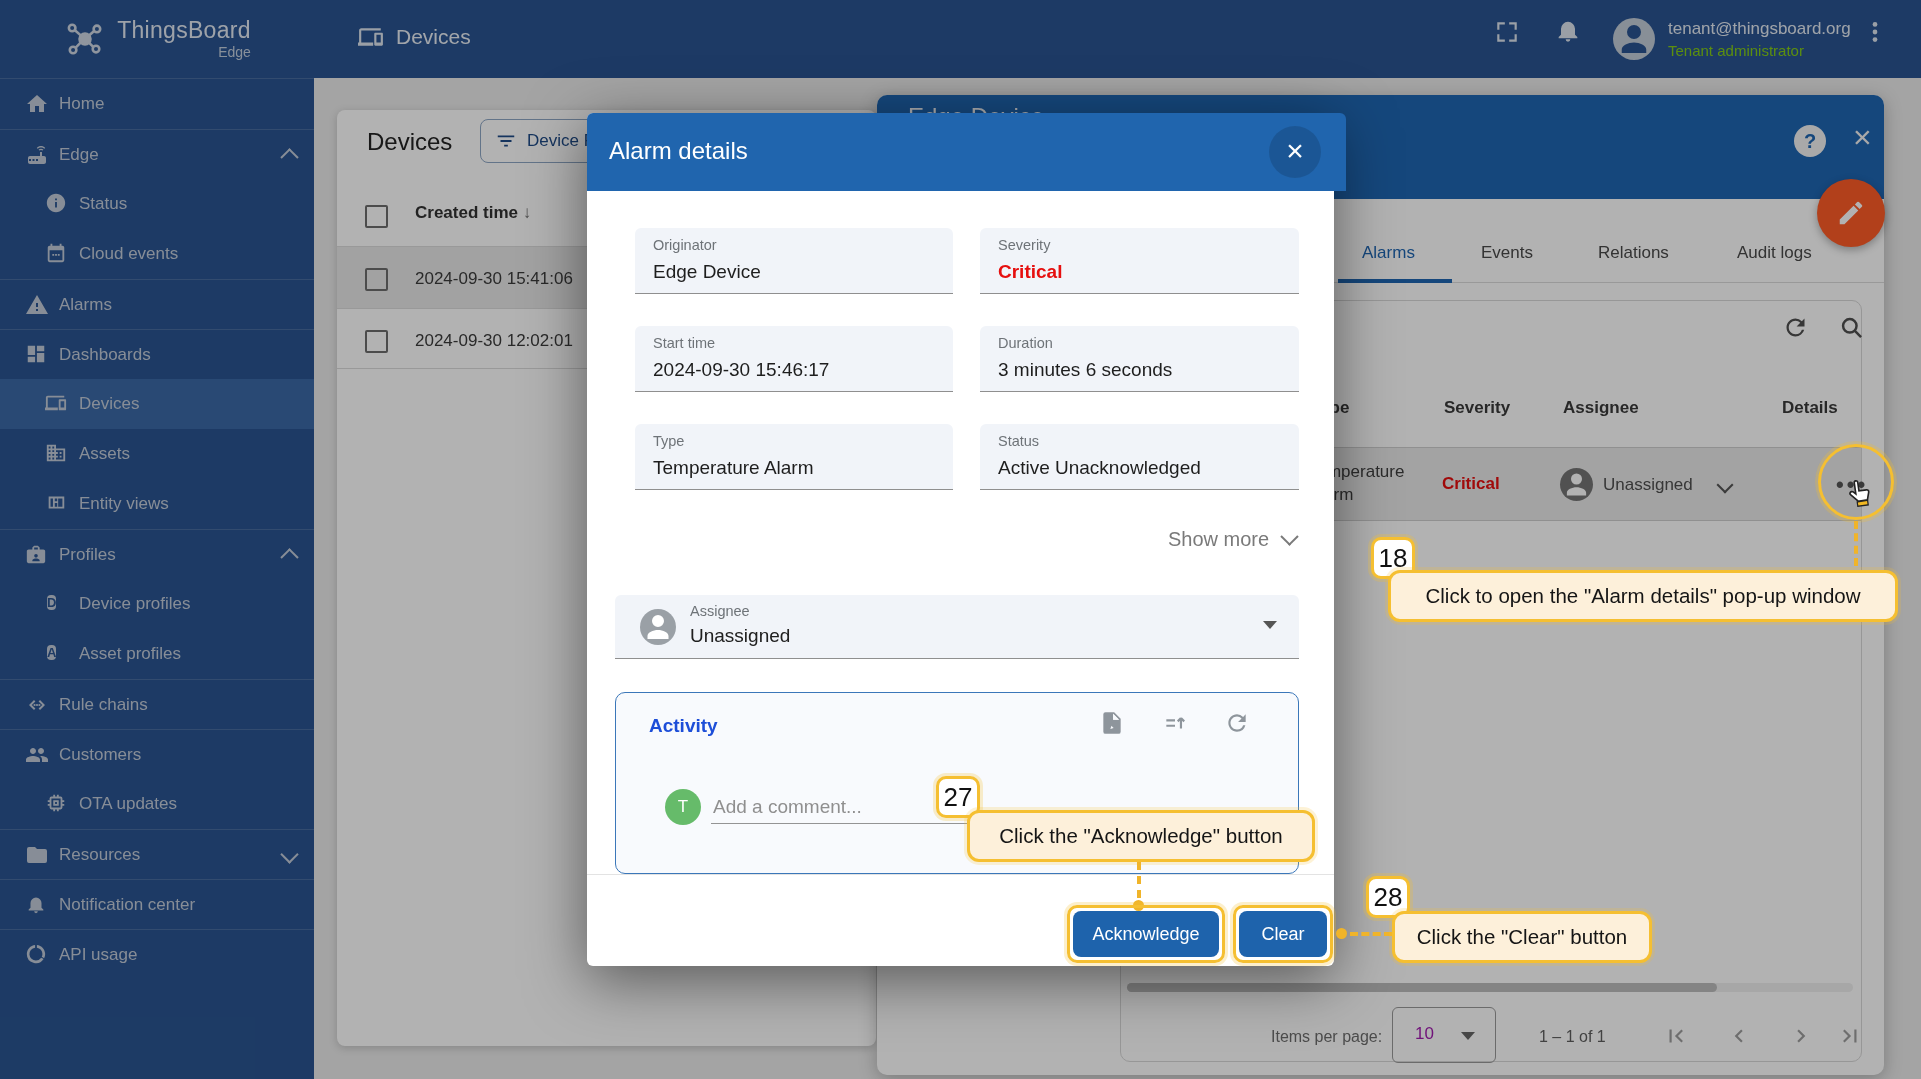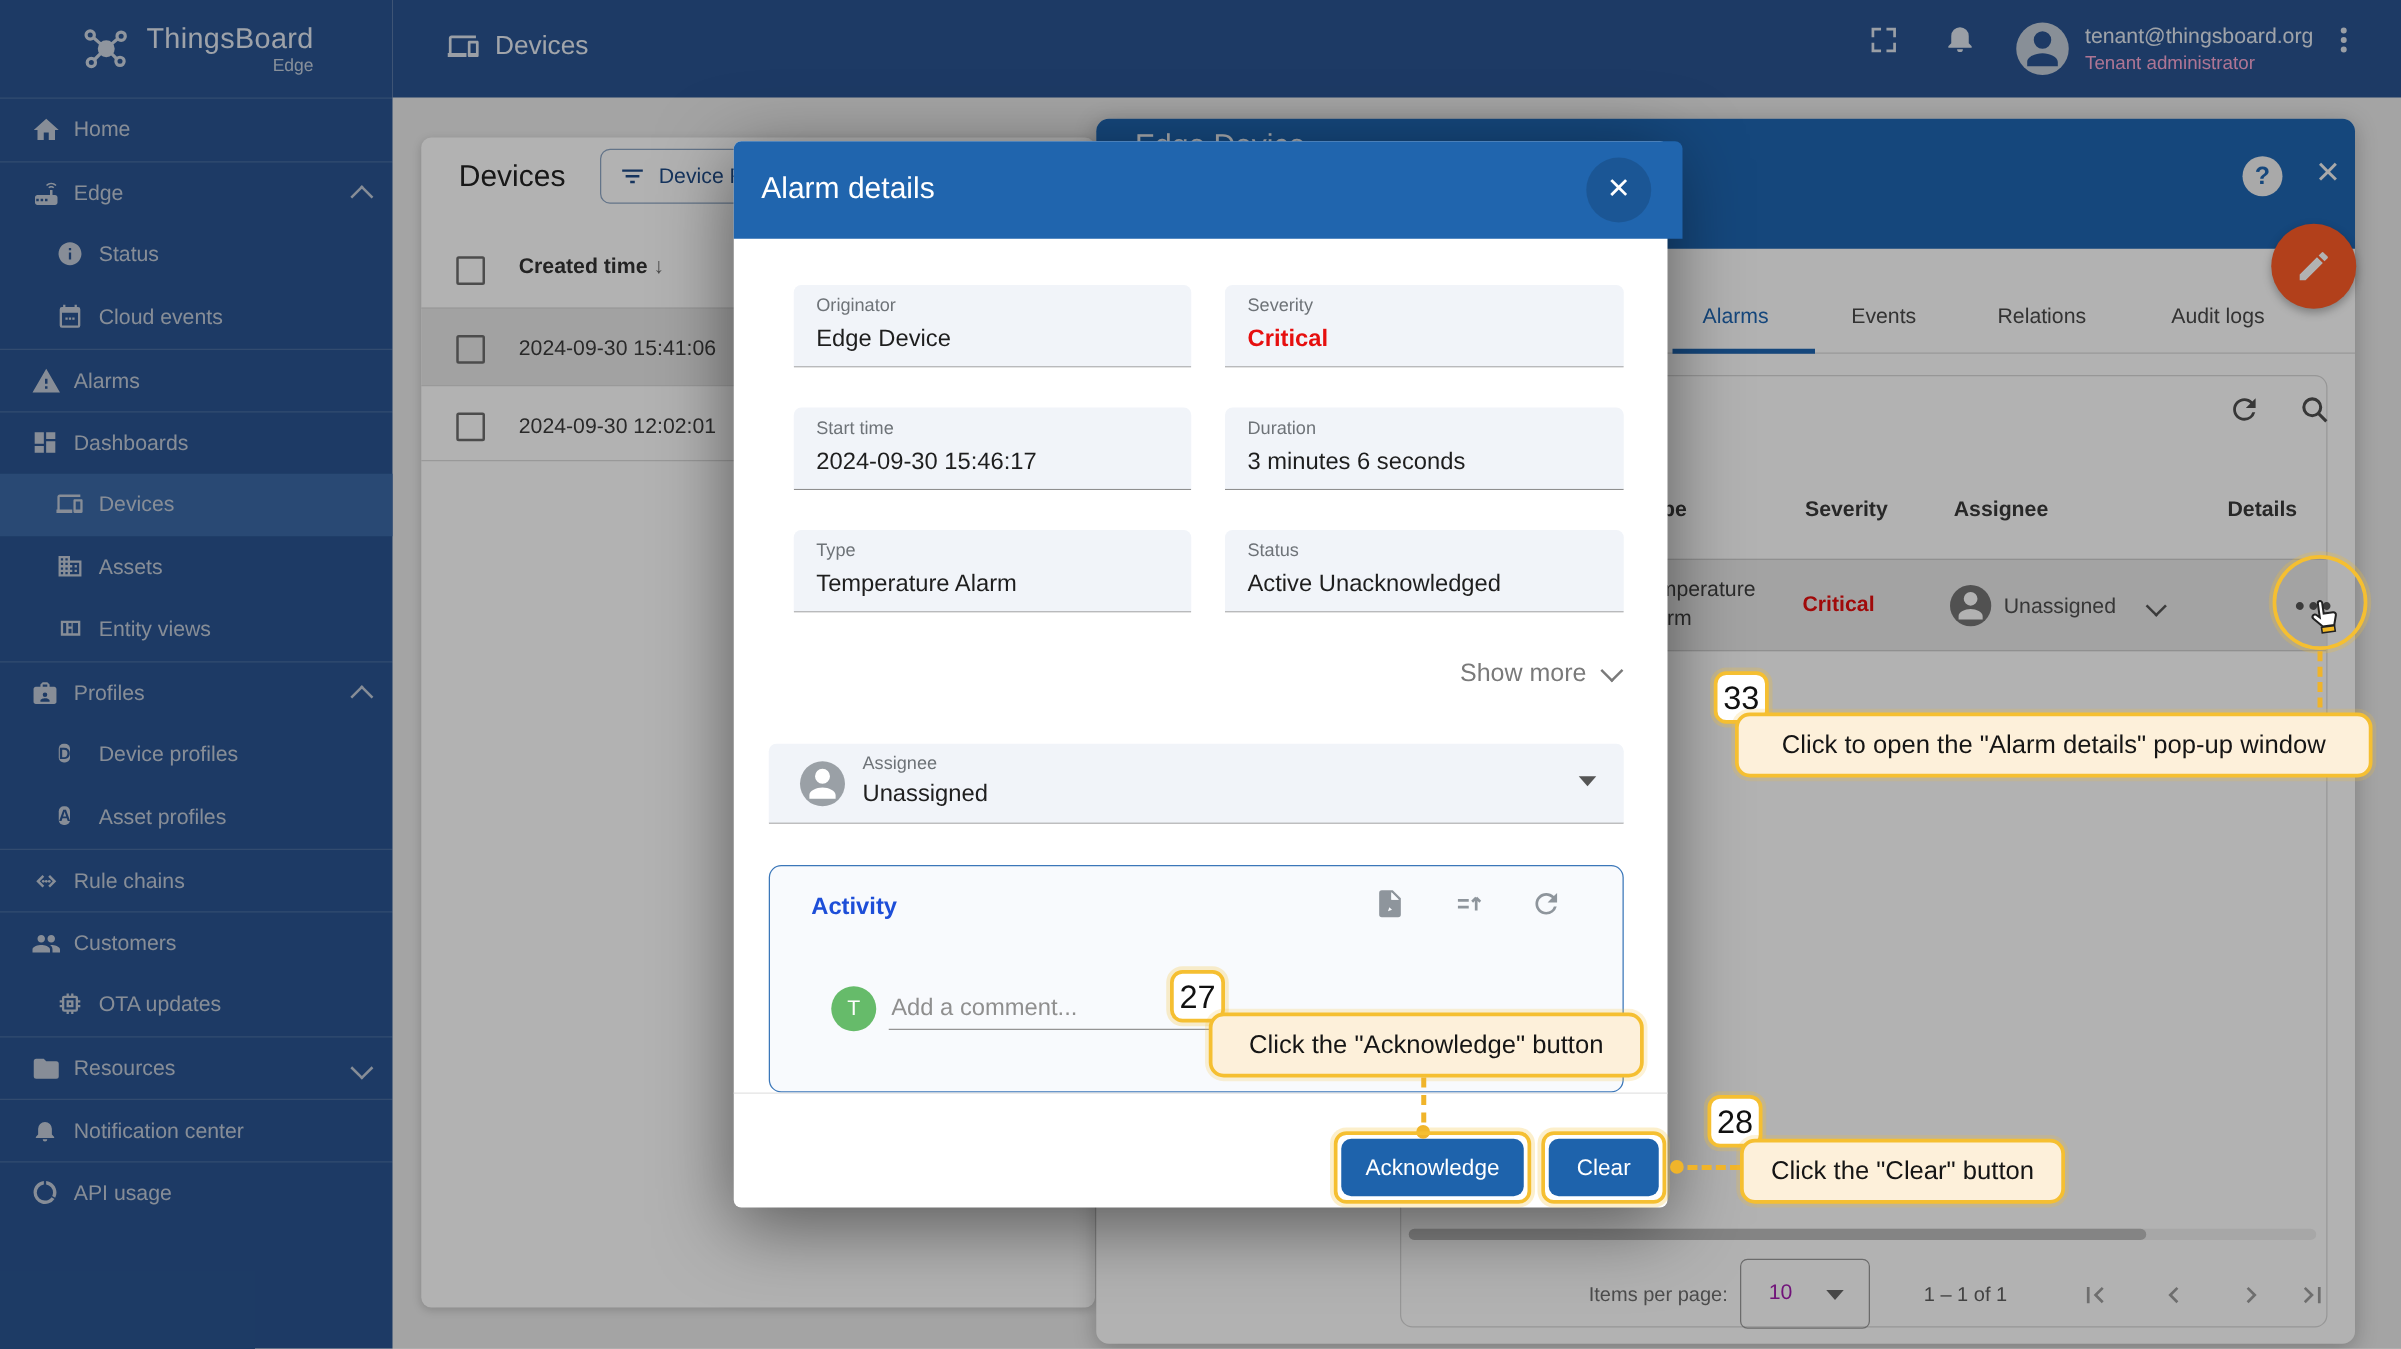--- a/index.html
+++ b/index.html
@@ -25,21 +25,21 @@
              font-size:13px;font-weight:bold;text-align:center;line-height:19px;}
   .chev{margin-left:auto;margin-right:18px;width:11px;height:11px;border-right:2.5px solid #c2cbd8;border-bottom:2.5px solid #c2cbd8;}
   .chev.up{transform:rotate(-135deg) translate(-2px,-2px);}
   .chev.down{transform:rotate(45deg);}
   
   .appbar{position:absolute;left:314px;top:0;width:1607px;height:78px;background:#2a5491;color:#e8edf4;z-index:1;}
   .appbar .title{position:absolute;left:44px;top:24px;font-size:21px;display:flex;align-items:center;gap:12px;}
   .hicon{color:#dde4ee;}
   .hicon svg{fill:currentColor;}
   .user-email{position:absolute;left:1354px;top:19px;font-size:17px;color:#e4eaf2;}
-  .user-role{position:absolute;left:1354px;top:42px;font-size:15px;color:#f9a8d4;}
+  .user-role{position:absolute;left:1354px;top:42px;font-size:15px;color:#84cc16;}
   
   .content-bg{position:absolute;left:314px;top:78px;width:1607px;height:1001px;background:#ebebeb;}
   .card{background:#fff;border-radius:8px;box-shadow:0 2px 8px rgba(0,0,0,.18);}
   .dev-card{position:absolute;left:337px;top:110px;width:539px;height:936px;}
   .dev-title{position:absolute;left:30px;top:18px;font-size:24px;font-weight:500;color:#232323;}
   .filter-btn{position:absolute;left:143px;top:9px;width:176px;height:44px;border:1px solid #8ea6c4;border-radius:8px;
               display:flex;align-items:center;gap:10px;padding-left:14px;box-sizing:border-box;color:#1f4b87;
               font-size:17px;font-weight:500;white-space:nowrap;overflow:hidden;}
   .cb{width:19px;height:19px;border:2px solid #6e6e6e;border-radius:2px;}
   .dev-head{position:absolute;left:0;top:85px;width:100%;height:51px;}
@@ -513,21 +513,21 @@
   </div>
 
   <div class="ann ring-circle"></div>
   <div class="ann abs" style="left:1846px;top:478px;transform:rotate(-8deg);">
     <svg width="30" height="30" viewBox="0 0 24 24">
       <path d="M9.2 1.8c-.8 0-1.4.6-1.4 1.4v9l-1.9-1.9c-.6-.6-1.6-.6-2.2 0-.6.6-.6 1.5 0 2.1l5.2 5.8h7.4l1.9-6.1c.3-1-.4-2-1.5-2h-6.1V3.2c0-.8-.6-1.4-1.4-1.4z" fill="#fff" stroke="#222" stroke-width="1.3"></path>
       <rect x="8" y="18.6" width="8.4" height="3.6" fill="#f2b822" stroke="#222" stroke-width="1"></rect>
     </svg>
   </div>
   <div class="ann vdash" style="left:1854px;top:521px;height:45px;"></div>
-  <div class="ann badge" style="left:1371px;top:537px;">33</div>
+  <div class="ann badge" style="left:1371px;top:537px;">18</div>
   <div class="ann callout" style="left:1388px;top:570px;width:510px;height:52px;">Click to open the "Alarm details" pop-up window</div>
 
   <div class="ann badge" style="left:936px;top:776px;">27</div>
   <div class="ann callout" style="left:967px;top:810px;width:348px;height:52px;">Click the "Acknowledge" button</div>
   <div class="ann vdash" style="left:1137px;top:862px;height:36px;"></div>
   <div class="ann dot" style="left:1133px;top:900px;"></div>
   <div class="ann ring-rect" style="left:1067px;top:905px;width:158px;height:58px;"></div>
 
   <div class="ann ring-rect" style="left:1233px;top:905px;width:100px;height:58px;"></div>
   <div class="ann dot" style="left:1336px;top:928px;"></div>

